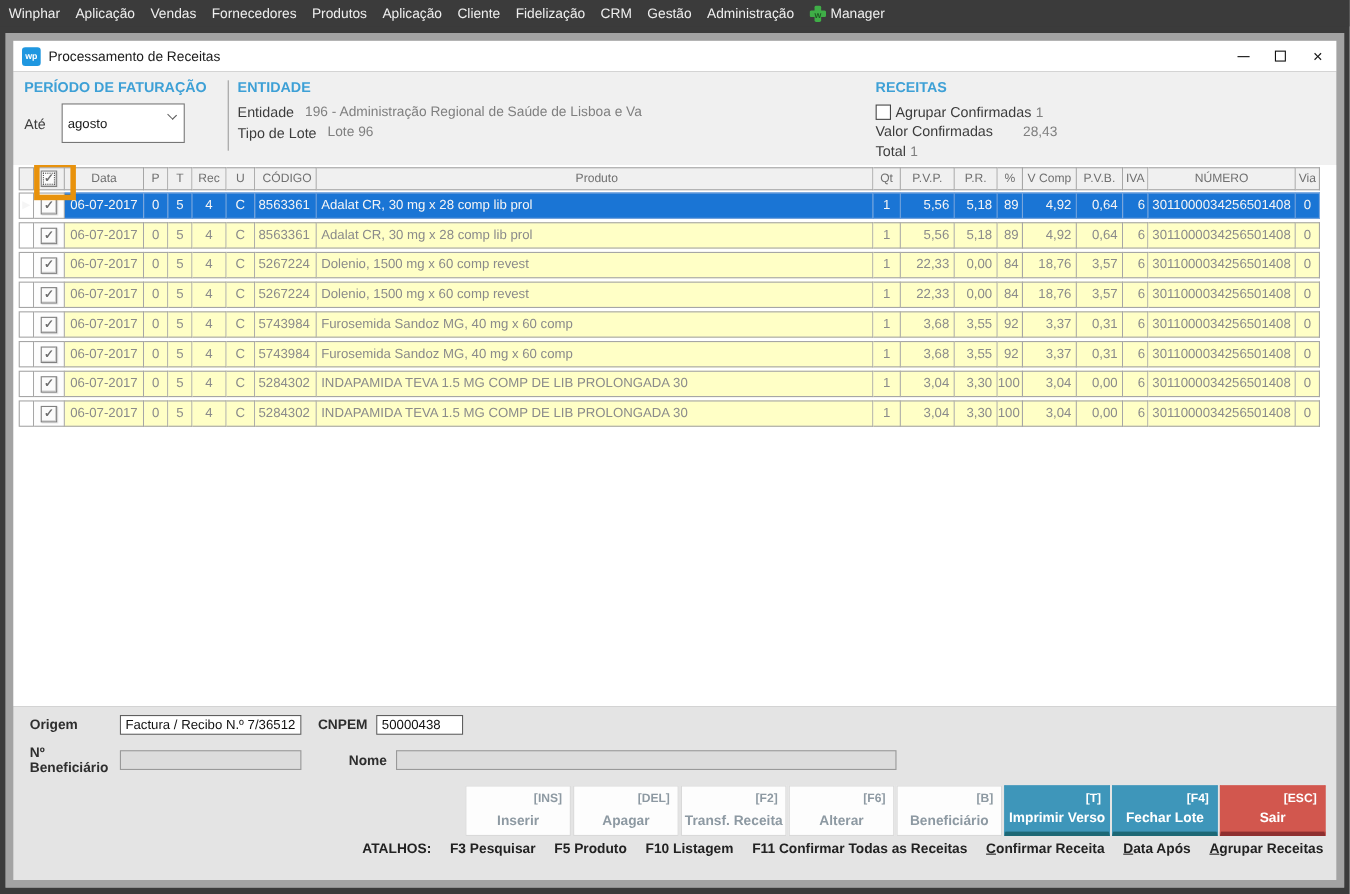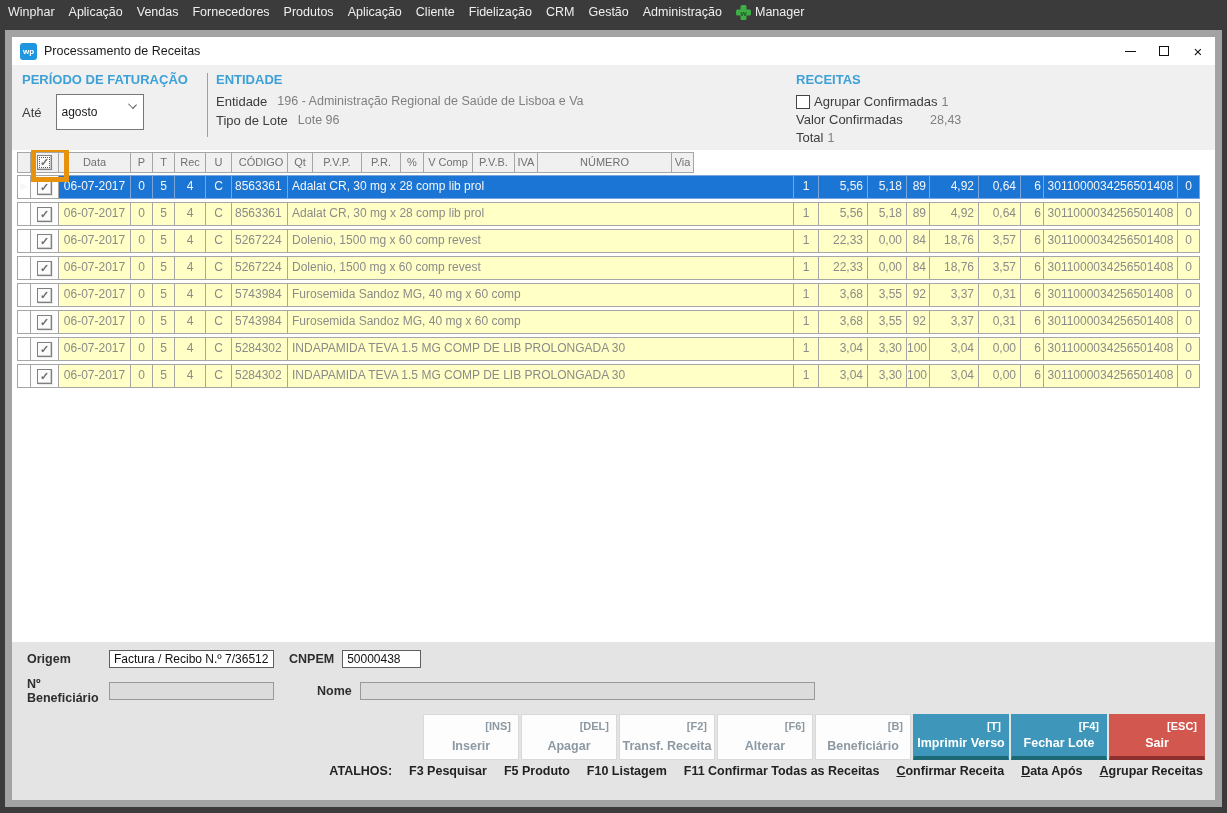--- a/index.html
+++ b/index.html
@@ -28,21 +28,21 @@
   .head-panel { flex:none; height:85px; background:#f0f0f0; display:flex; padding:4px 0 0 10px; position:relative; }
   .sec-title { color:#3da0d6; font-weight:bold; font-size:13px; margin-bottom:7px; }
   .sec { padding-top:3px; }
   .sec-periodo { width:185px; }
   .sec-divider { width:1px; background:#9f9f9f; height:64px; margin:4px 8px 0 0; }
   .sec-entidade { width:385px; }
   .sec-receitas { margin-left:195px; }
   .lbl-b { font-weight:normal; color:#3c3c3c; font-size:13px; }
   .val-g { color:#7f7f7f; font-size:12.5px; }
   .ate-row { display:flex; align-items:center; gap:14px; margin-top:2px; }
-  .selectbox { width:88px; height:22px; background:#fff; border:1px solid #767676; display:flex;
+  .selectbox { width:112px; height:22px; background:#fff; border:1px solid #767676; display:flex;
                align-items:center; padding:17px 5px; color:#1a1a1a; font-size:12px; position:relative; }
   .chev { position:absolute; right:7px; top:6px; width:7px; height:7px; border-right:1.5px solid #555;
           border-bottom:1.5px solid #555; transform:rotate(45deg) scaleY(0.8); }
   .ent-row { display:flex; gap:10px; margin-bottom:4px; white-space:nowrap; overflow:hidden; }
   .rec-row { display:flex; align-items:center; gap:4px; margin-bottom:3px; }
   .checkbox { width:14px; height:14px; border:1.5px solid #444; background:#fff; flex:none; }
   .rec-val { color:#7f7f7f; font-size:12.5px; }
   .valor-sp { display:inline-block; width:70px; }
 
   
@@ -216,20 +216,21 @@
       <span class="cell c-ind"></span>
       <span class="cell c-cb">
           <span class="cb3d focus">✓</span>
         </span>
       <span class="cell c-date">Data</span>
       <span class="cell c-p">P</span>
       <span class="cell c-t">T</span>
       <span class="cell c-rec">Rec</span>
       <span class="cell c-u">U</span>
       <span class="cell c-cod" style="text-align:center">CÓDIGO</span>
+      <span class="cell c-prod" style="text-align:center">Produto</span>
       <span class="cell c-qt">Qt</span>
       <span class="cell c-pvp" style="text-align:center;padding-right:0">P.V.P.</span>
       <span class="cell c-pr" style="text-align:center;padding-right:0">P.R.</span>
       <span class="cell c-pct" style="text-align:center;padding-right:0">%</span>
       <span class="cell c-vc" style="text-align:center;padding-right:0">V Comp</span>
       <span class="cell c-pvb" style="text-align:center;padding-right:0">P.V.B.</span>
       <span class="cell c-iva" style="text-align:center;padding-right:0">IVA</span>
       <span class="cell c-num">NÚMERO</span>
       <span class="cell c-via">Via</span>
     </div>

